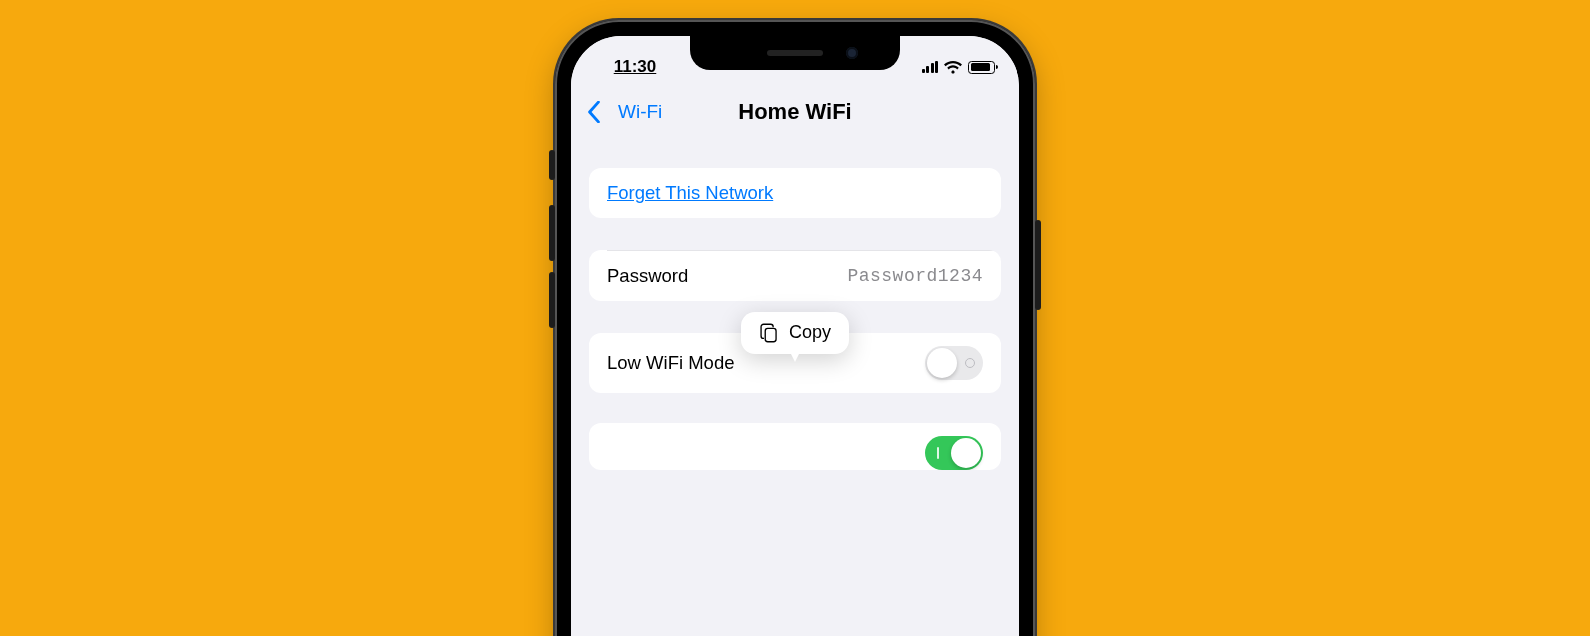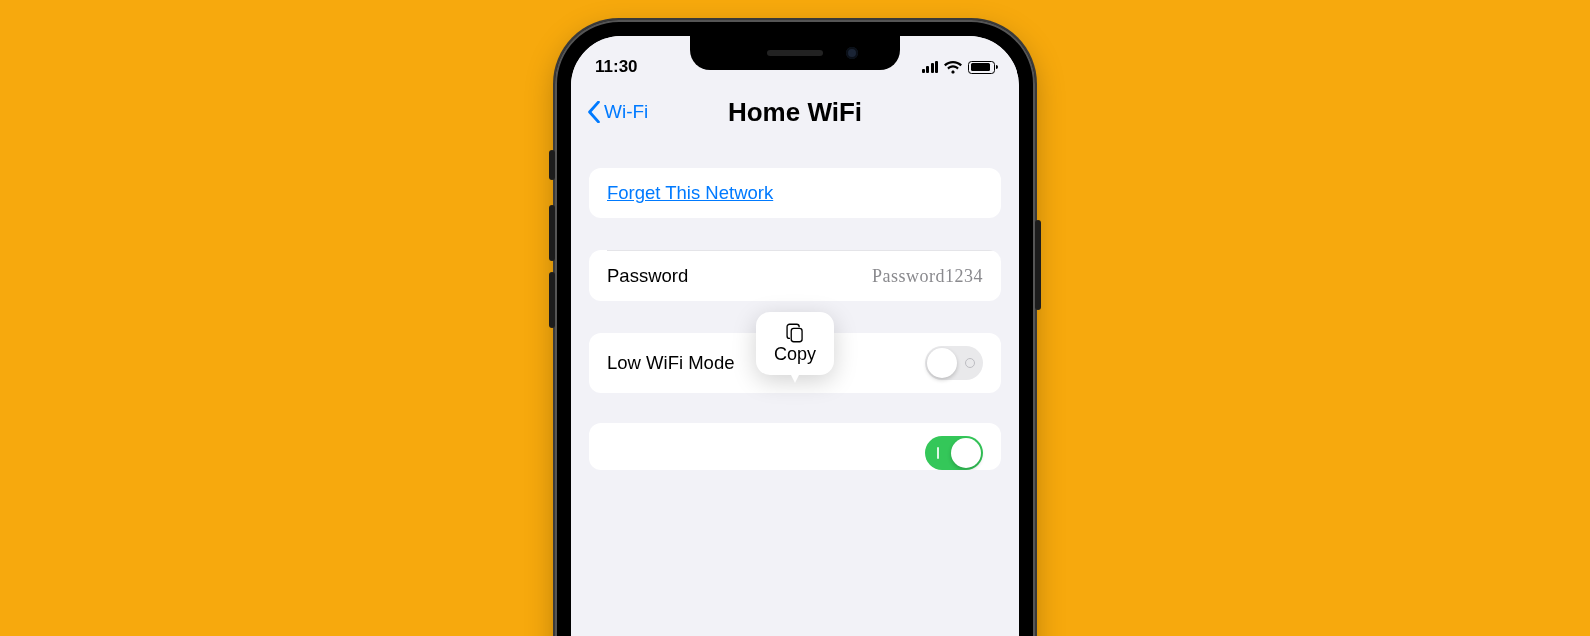--- a/index.html
+++ b/index.html
@@ -50,71 +50,71 @@
   .speaker { width:56px; height:6px; background:#222; border-radius:3px; }
   .camera  { width:12px; height:12px; background:#1a2435; border-radius:50%; box-shadow: inset 0 0 0 2px #0a0f17; position:absolute; right:42px; top:11px; }
 
   .status-bar {
     position: absolute; top: 0; left: 0; right: 0; height: 48px;
     display: flex; justify-content: space-between; align-items: center;
     padding: 14px 24px 0;
     font-size: 17px; font-weight: 600; color: #000;
     z-index: 40;
   }
-  .status-left { width: 80px; text-align: left; }
+  .status-left { width: 80px; text-align: center; text-decoration: underline; }
   .status-right { width: 90px; display: flex; align-items: center; justify-content: flex-end; gap: 6px; }
   .cell-bars { display:flex; align-items:flex-end; gap:1.5px; height:12px; }
   .cell-bars span { width:3px; background:#000; border-radius:1px; }
   .cell-bars span:nth-child(1){height:4px;} .cell-bars span:nth-child(2){height:7px;}
   .cell-bars span:nth-child(3){height:10px;} .cell-bars span:nth-child(4){height:12px;}
   .wifi-ind svg { display:block; }
   .battery { position:relative; width:27px; height:13px; border:1.5px solid #000; border-radius:3.5px; }
   .battery::after { content:""; position:absolute; right:-4px; top:3.5px; width:2.5px; height:4px; background:#000; border-radius:0 2px 2px 0;}
   .battery-fill { position:absolute; left:1.5px; top:1.5px; bottom:1.5px; width:19px; background:#000; border-radius:1.5px;}
 
   .nav-bar {
     height: 100px; padding: 52px 10px 0; position: relative;
     display:flex; align-items:center; background:#f2f2f7;
   }
-  .back-btn { display:flex; align-items:center; gap:3px; color:#007aff; font-size:19px; z-index:2; cursor:pointer; padding:4px 6px; }
+  .back-btn { display:flex; align-items:center; gap:17px; color:#007aff; font-size:19px; z-index:2; cursor:pointer; padding:4px 6px; }
   .back-btn svg { width:14px; height:22px; }
-  .nav-title { position:absolute; left:0; right:0; text-align:center; font-size:26px; font-weight:600; color:#000; }
+  .nav-title { position:absolute; left:0; right:0; text-align:center; font-size:22px; font-weight:600; color:#000; }
 
   .content { padding: 0 18px; }
 
   .list-group {
     background:#fff; border-radius:12px; overflow:hidden; margin-top: 32px;
   }
   .list-row {
     display:flex; align-items:center; justify-content:space-between;
     padding: 13px 18px; font-size:18.5px; color:#000; min-height:50px;
   }
   .sep { height:1px; background:#e4e4e8; margin-left:18px; }
   .link { color:#007aff; cursor:pointer;text-decoration:underline; }
 
-  .value-grey { color:#8a8a8e; font-family: Liberation Serif, serif; font-size:18px; letter-spacing:.5px; }
+  .value-grey { color:#8a8a8e; font-family: Liberation Mono, monospace; font-size:18px; letter-spacing:.5px; }
 
   .toggle { position:relative; width:58px; height:34px; border-radius:17px; cursor:pointer; }
   .toggle.on  { background:#34c759; }
   .toggle.off { background:#e9e9eb; }
   .knob { position:absolute; top:2px; width:30px; height:30px; background:#fff; border-radius:50%; box-shadow:0 2px 4px rgba(0,0,0,.2); }
   .toggle.on .knob  { right:2px; }
   .toggle.off .knob { left:2px; }
   .toggle.off::after { content:""; position:absolute; right:8px; top:50%; transform:translateY(-50%); width:8px; height:8px; border:1.5px solid #bdbdc2; border-radius:50%; }
   .toggle.on::before { content:""; position:absolute; left:12px; top:50%; transform:translateY(-50%); width:1.5px; height:12px; background:rgba(255,255,255,.85); border-radius:1px;}
 
   .footer-note {
     color:#8a8a8e; font-size:14.5px; line-height:1.38; padding:10px 18px 0;
   }
 
   .popover {
     position:absolute; left:50%; top:276px; transform:translateX(-50%);
     background:#fff; border-radius:14px; padding:10px 18px;
-    display:flex; align-items:center; font-size:18px; color:#000;
-    box-shadow: 0 6px 24px rgba(0,0,0,.18); z-index:60;flex-direction:column;
+    display:flex; gap:10px; font-size:18px; color:#000;
+    box-shadow: 0 6px 24px rgba(0,0,0,.18); z-index:60;
   }
   .popover::after {
     content:""; position:absolute; left:50%; bottom:-8px; transform:translateX(-50%);
     width:16px; height:16px; background:#fff; clip-path: polygon(0 0,100% 0,50% 100%);
     filter: drop-shadow(0 4px 4px rgba(0,0,0,.1));
   }
   .popover svg { width:20px; height:22px; }
 
   .group3{ margin-top:30px; }
   .partial-row { display:flex; align-items:center; justify-content:space-between; padding:13px 18px 0; font-size:18.5px; min-height:40px;}

